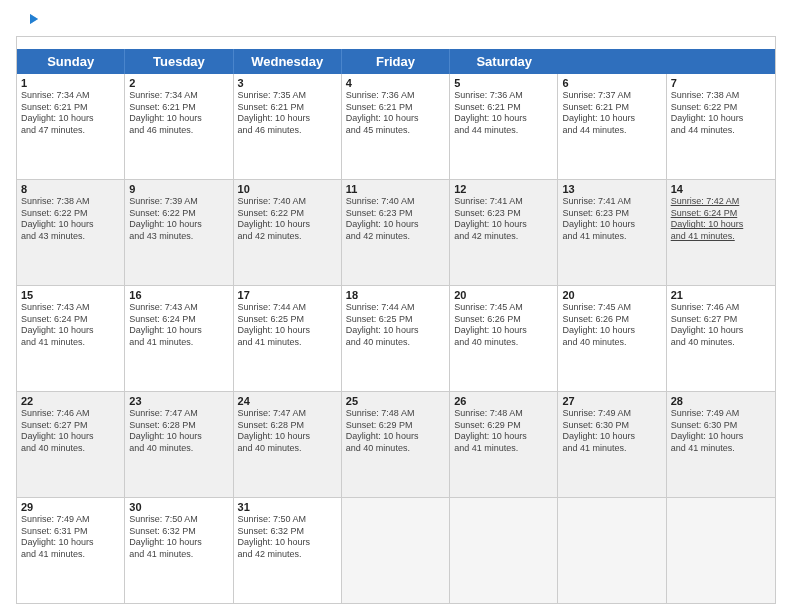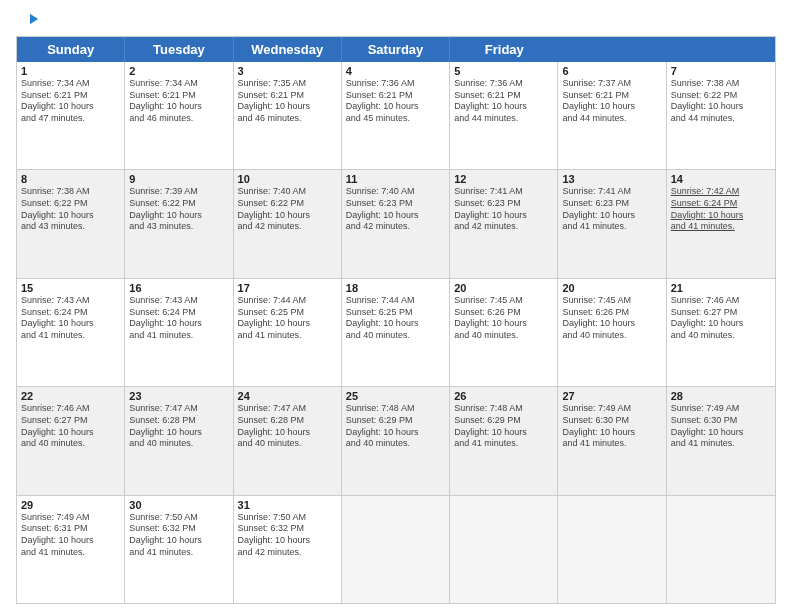--- a/index.html
+++ b/index.html
@@ -65,20 +65,21 @@
     .calendar {
       flex: 1;
       display: flex;
       flex-direction: column;
       border: 1px solid #ccc;
     }
     .cal-header {
       display: grid;
       grid-template-columns: repeat(7, 1fr);
       background: #2f6fbd;
+      margin-top: 12px;
     }
     .cal-header-cell {
       color: #fff;
       font-weight: bold;
       font-size: 13px;
       text-align: center;
       padding: 5px 4px;
       border-right: 1px solid #4a85cc;
     }
     .cal-header-cell:last-child { border-right: none; }
@@ -137,22 +138,22 @@
       <div class="month-title"></div>
       <div class="location"></div>
     </div>
   </div>
 
   <div class="calendar">
     <div class="cal-header" id="cal-header">
         <div class="cal-header-cell">Sunday</div>
         <div class="cal-header-cell">Tuesday</div>
         <div class="cal-header-cell">Wednesday</div>
+        <div class="cal-header-cell">Friday</div>
         <div class="cal-header-cell">Saturday</div>
-        <div class="cal-header-cell">Friday</div>
       </div>
     <div class="cal-body" id="cal-body">
         <div class="cal-row">
           <div class="cal-cell">
             <div class="day-number">1</div>
             <div class="day-info" style="white-space: pre-line;">Sunrise: 7:34 AM
 Sunset: 6:21 PM
 Daylight: 10 hours
 and 47 minutes.</div>
           </div>

